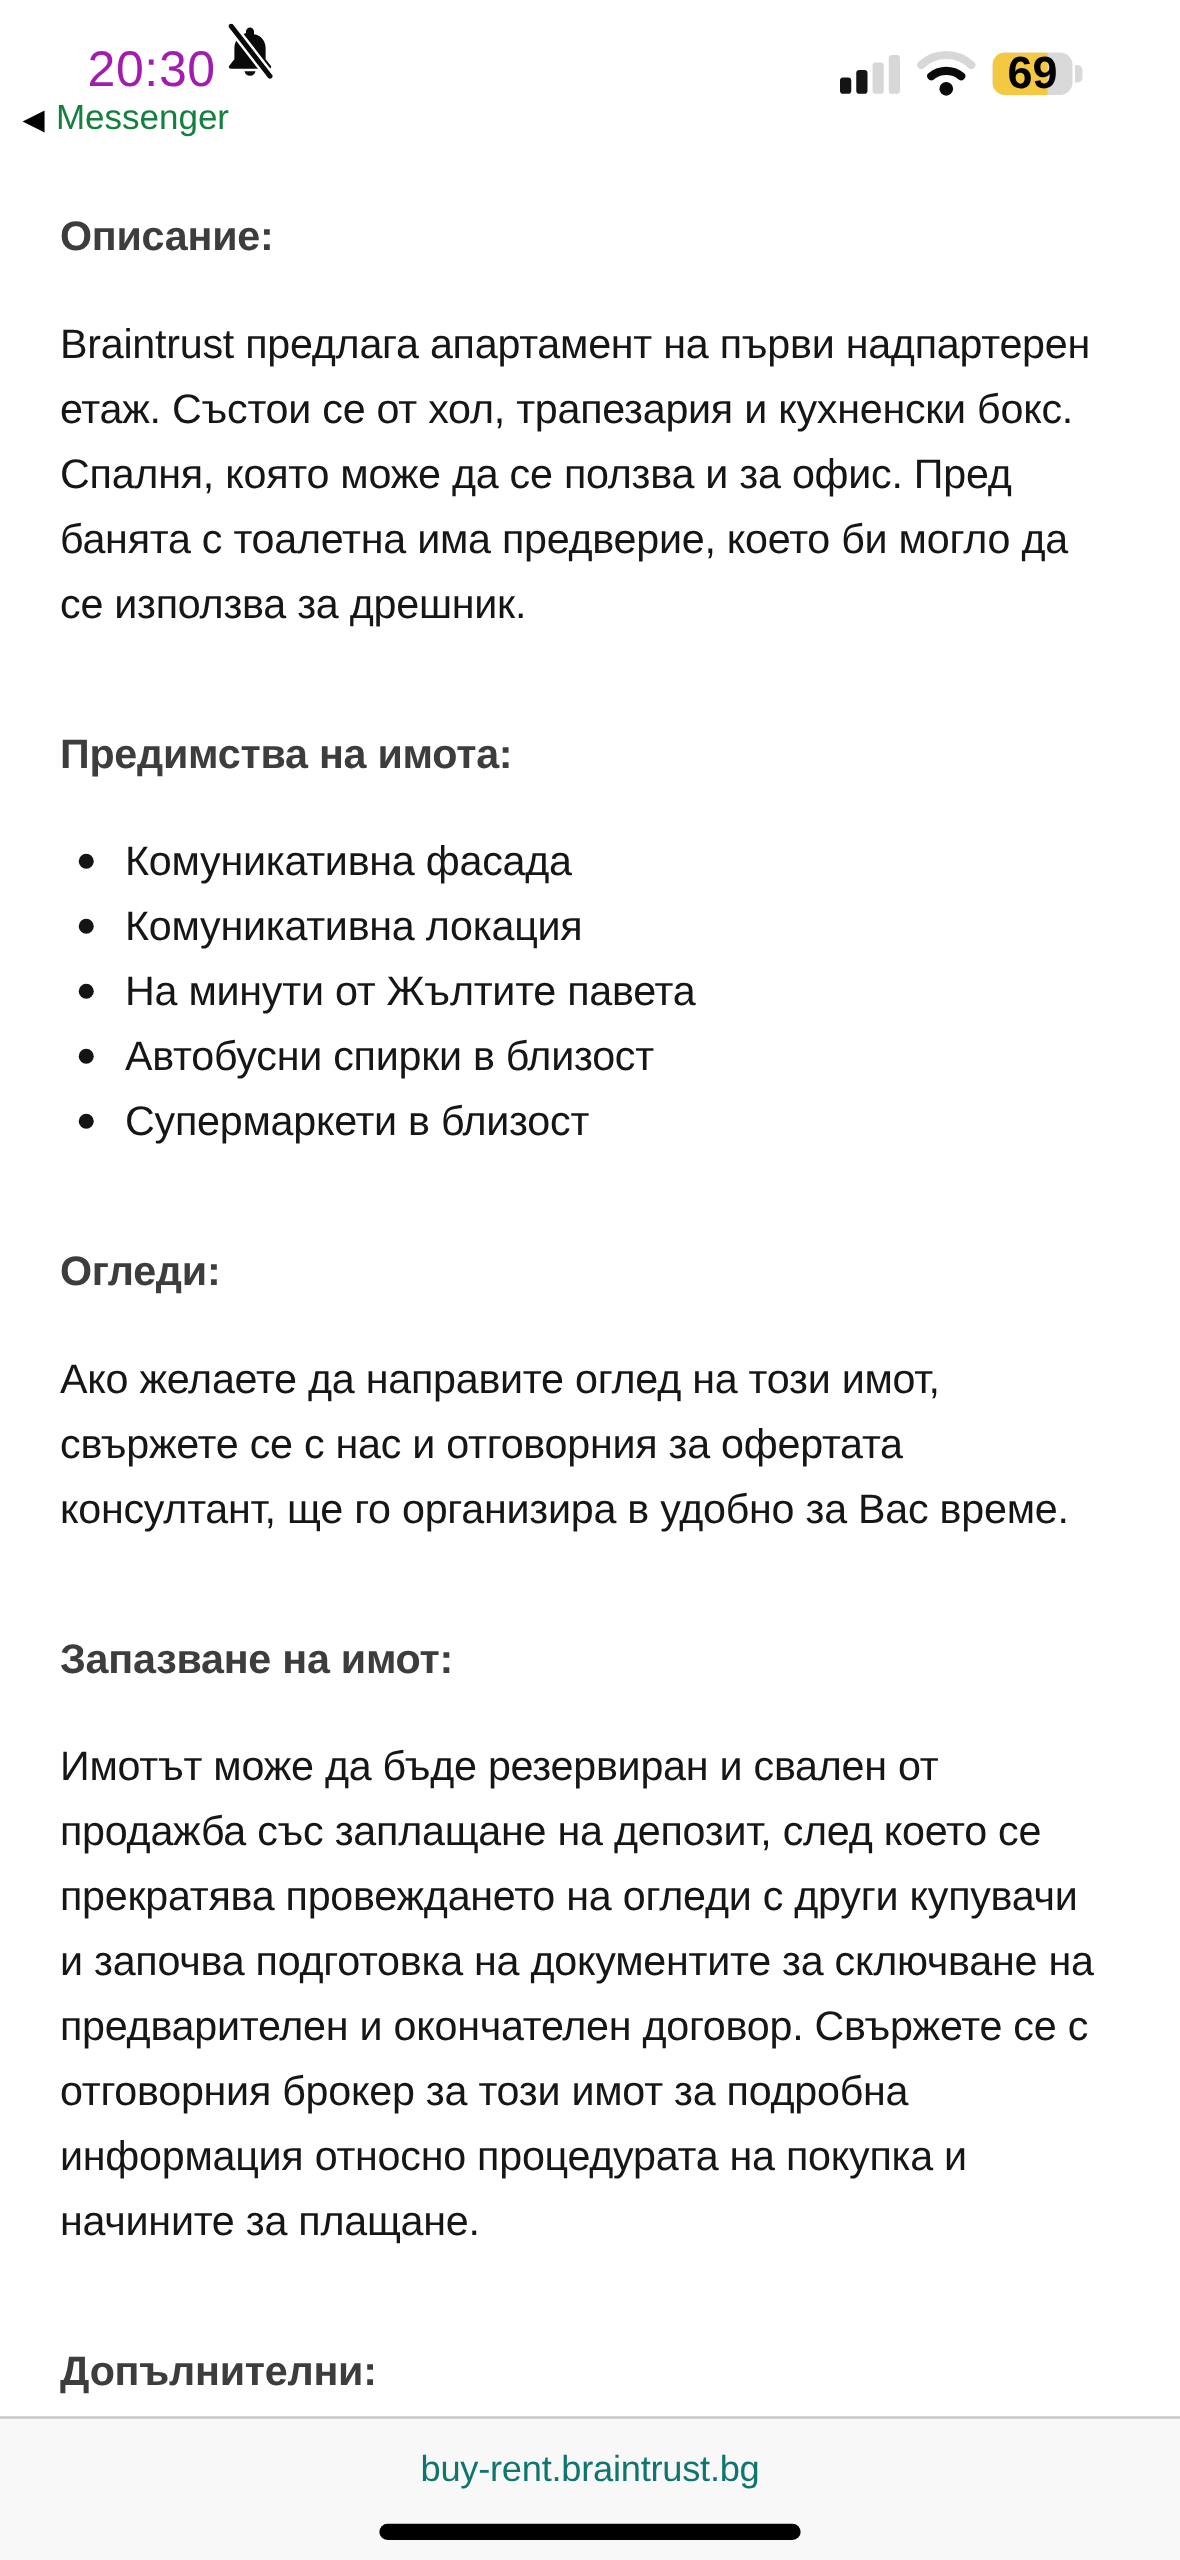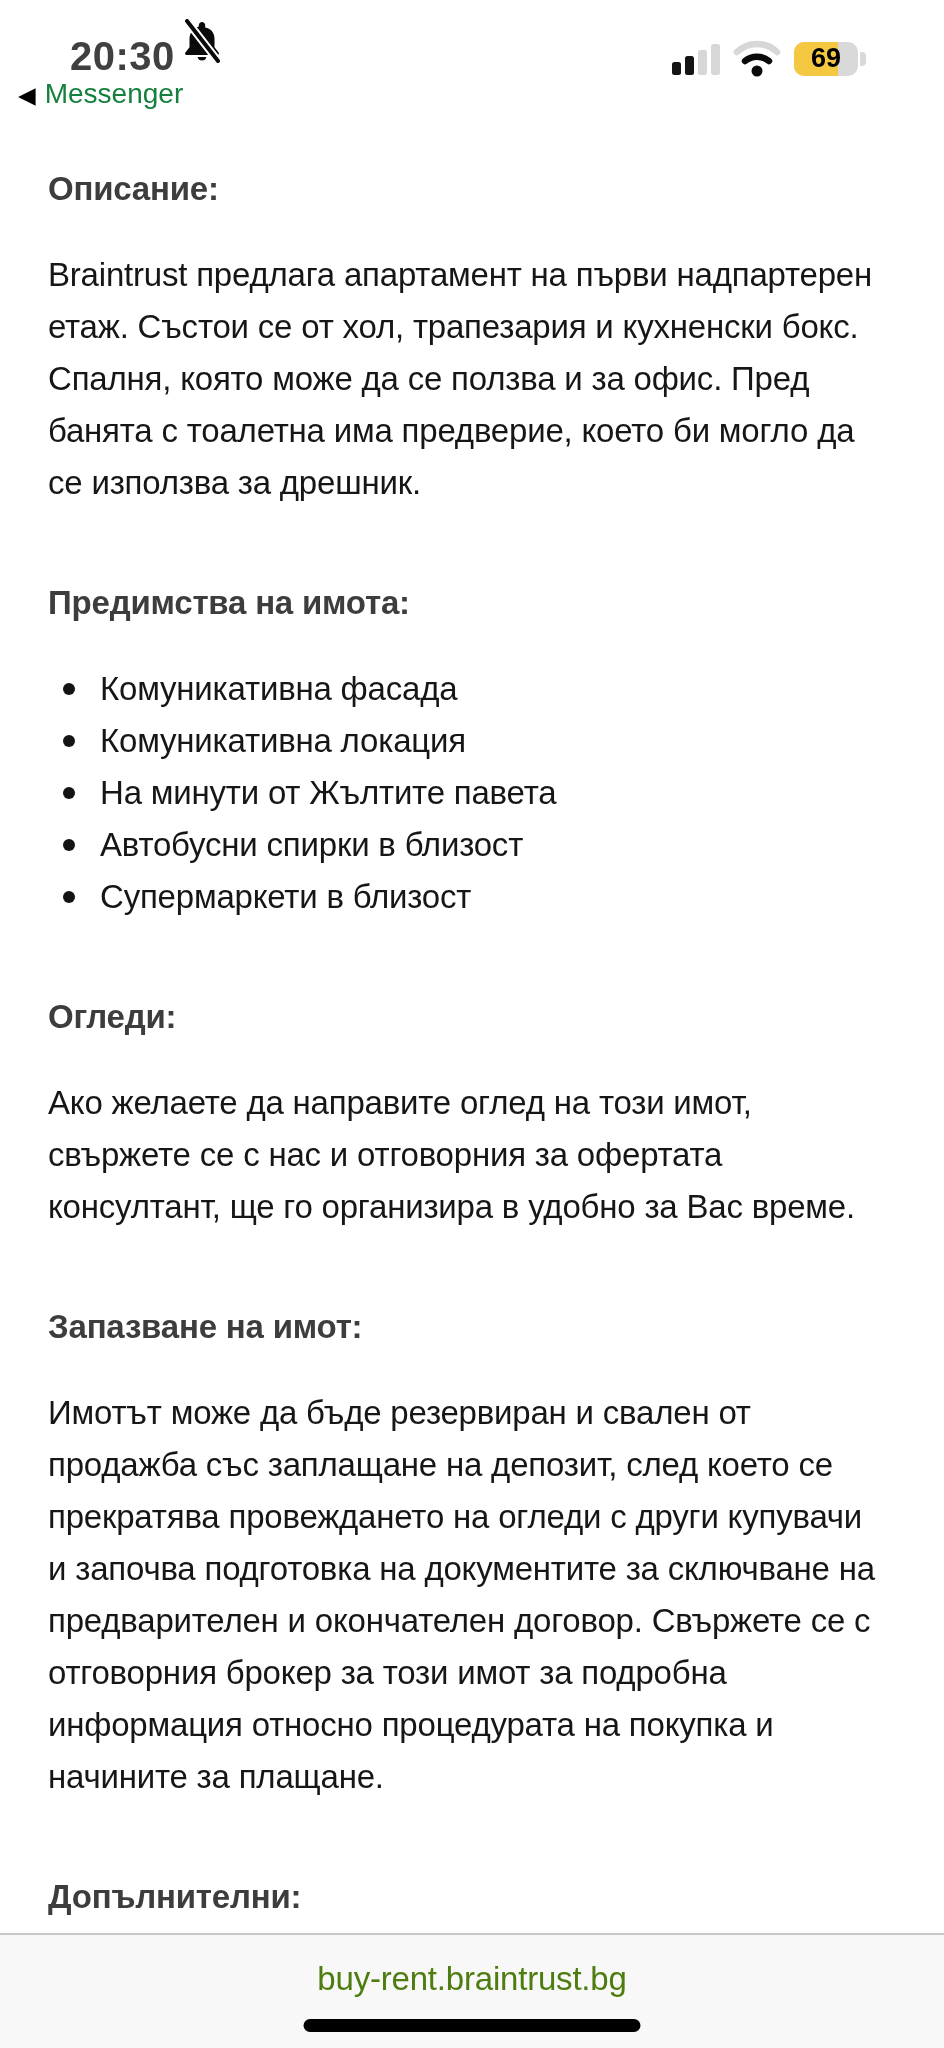--- a/index.html
+++ b/index.html
@@ -19,21 +19,21 @@
   
   .status-bar {
     position: absolute; top: 0; left: 0; right: 0; height: 125px;
     background: #ffffff; z-index: 5;
   }
   .time-row {
     position: absolute; left: 70px; top: 16px; height: 48px;
     display: flex; align-items: center; gap: 7px;
   }
   .time {
-    font-size: 40px; font-weight: 700; color: #404040; letter-spacing: 0.5px; margin-top: 32px;
+    font-size: 40px; font-weight: 400; color: #a21caf; letter-spacing: 0.5px; margin-top: 32px;
   }
   .bell-icon { width: 40px; height: 44px; margin-top: 2px; }
   .back-row {
     position: absolute; left: 18px; top: 76px; height: 36px;
     display: flex; align-items: center; gap: 9px; cursor: pointer;
   }
   .back-triangle { font-size: 23px; color: #000; line-height: 1; transform: translateY(1px); }
   .back-label { font-size: 28px; color: #15803d; }
 
   .status-right {
@@ -50,21 +50,21 @@
   .battery { display: flex; align-items: center; }
   .battery-body {
     position: relative; width: 64px; height: 34px;
     border-radius: 10px; background: #d9d9d9; overflow: hidden;
   }
   .battery-fill {
     position: absolute; left: 0; top: 0; bottom: 0; width: 69%;
   }
   .battery-num {
     position: absolute; left: 0; right: 0; top: 50%; transform: translateY(-52%);
-    text-align: center; font-size: 27px; font-weight: 600; color: #000;
+    text-align: center; font-size: 36px; font-weight: 600; color: #000;
   }
   .battery-nub {
     width: 6px; height: 14px; background: #d9d9d9;
     border-radius: 0 4px 4px 0; margin-left: 2px;
   }
 
   
   .content {
     position: absolute; top: 125px; left: 0; right: 0; bottom: 0;
     padding: 38px 64px 0 48px;
@@ -89,21 +89,21 @@
   }
 
   
   .url-bar {
     position: absolute; left: 0; right: 0; bottom: 0; height: 113px;
     background: #f8f8f8; border-top: 2px solid #c8c8ca;
     z-index: 10;
   }
   .url-text {
     margin-top: 25px; text-align: center;
-    font-size: 33px; color: #4d7c0f; letter-spacing: -0.2px;
+    font-size: 29px; color: #0f766e; letter-spacing: -0.2px;
     cursor: pointer;
   }
   .home-indicator {
     position: absolute; left: 50%; transform: translateX(-50%);
     top: 84px; width: 337px; height: 13px; border-radius: 7px;
     background: #000;
   }
 </style>
 </head>
 <body>

